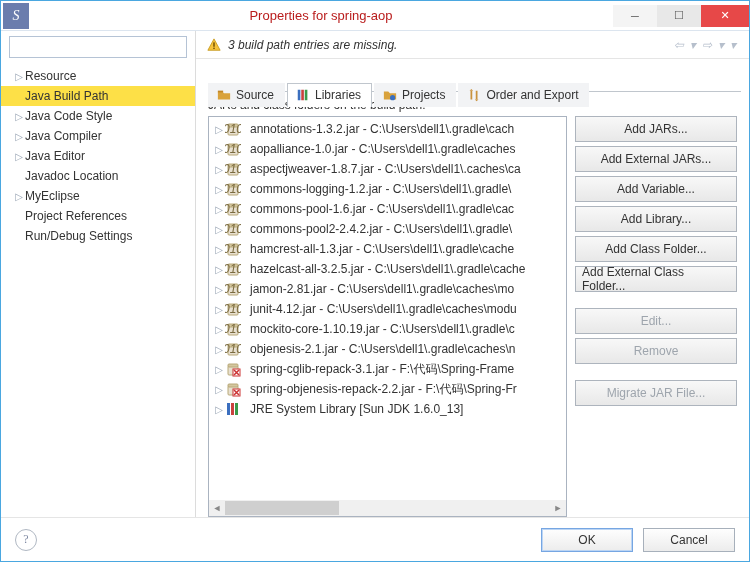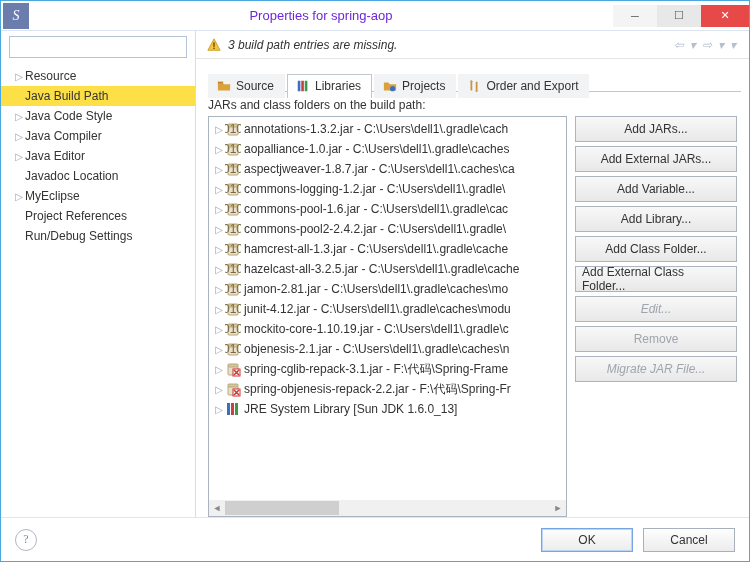--- a/index.html
+++ b/index.html
@@ -1,60 +1,60 @@
 <!DOCTYPE html>
 <html><head>
 <meta charset="utf-8">
 <style>
   * { box-sizing: border-box; font-family: "Segoe UI", Tahoma, sans-serif; font-size: 12px; }
   body { margin: 0; background: #fff; }
   .window { width: 750px; height: 562px; border: 1px solid #4aa7e0; background: #fff; display: flex; flex-direction: column; box-shadow: 0 4px 16px rgba(0,0,0,0.2); }
   .titlebar { height: 30px; background: #fff; display: flex; align-items: center; border-bottom: 1px solid #dce5ef; }
   .titlebar .appicon { width: 26px; height: 26px; margin-left: 2px; background: #6b7dad; display:flex; align-items:center; justify-content:center; color:#fff; font-style:italic; font-family: Georgia,serif; font-size:14px;}
-  .titlebar .title { flex: 1; text-align: center; color: #6d28d9; font-size: 13px; }
+  .titlebar .title { flex: 1; text-align: center; color: #b91c1c; font-size: 13px; }
   .titlebar .winbtns { display:flex; }
   .winbtn { width: 44px; height: 22px; display:flex; align-items:center; justify-content:center; color:#555; font-size:11px; }
   .winbtn.close { background:#e74848; color:#fff; width:48px;}
   .winbtn.max { background:#e8e8e8;}
   .winbtn.min { background:#f4f4f4;}
   .body { flex:1; display:flex; overflow:hidden; }
   .left { width: 195px; border-right:1px solid #dcdcdc; display:flex; flex-direction:column; }
   .filterbox { margin:5px 8px 4px 8px; height:22px; border:1px solid #b5c3d5; background:#fff; }
   .navlist { padding: 4px 0 0 0; }
   .navitem { display:flex; align-items:center; height:20px; padding-left:12px; color:#333; cursor:default;}
   .navitem .arrow { width:12px; color:#9aa6b5; font-size:10px; display:inline-block; text-align:center;}
   .navitem.noarrow .arrow { visibility:hidden;}
   .navitem.selected { background:#fde047; }
   .right { flex:1; display:flex; flex-direction:column; }
   .warnbar { height:28px; display:flex; align-items:center; padding:0 10px; border-bottom:1px solid #e5e5e5;font-style:italic; }
   .warnbar .warnicon { width:16px;height:16px; margin-right:6px; display:inline-flex;align-items:center;justify-content:center;}
   .warnbar .warnicon svg{width:14px;height:14px;}
   .warnbar .msg { flex:1; color:#333;}
   .warnbar .navbtn { color:#b6bfcc; margin:0 3px; font-size:12px;}
   .tabs { margin: 8px 8px 0 12px; display:flex; border-bottom:1px solid #c0c6cd; }
-  .tab { padding:4px 10px 5px 8px; display:flex; align-items:center; gap:5px; border:1px solid transparent; border-bottom:none; position:relative; top:7px; background:#f2f3f5; margin-right:2px; color:#333;}
+  .tab { padding:4px 10px 5px 8px; display:flex; align-items:center; gap:5px; border:1px solid transparent; border-bottom:none; position:relative; top:16px; background:#f2f3f5; margin-right:2px; color:#333;}
   .tab.active { background:#fff; border-color:#c0c6cd; }
   .tabicon { width:14px;height:14px; display:inline-flex;align-items:center;justify-content:center;}
   .tabicon svg{width:14px;height:14px;}
   .contentarea { flex:1; margin:6px 12px 0 12px; display:flex; flex-direction:column;}
   .sublabel { color:#333; margin-bottom:4px;}
   .listpane { flex:1; display:flex; gap:8px; overflow:hidden;}
   .jarlist-wrap { border:1px solid #aab3c0; flex:1; overflow:hidden; display:flex; flex-direction:column;}
   .jarlist { flex:1; overflow:auto; padding:2px 0; scrollbar-width:thin;}
   .jaritem { display:flex; align-items:center; height:20px; padding:0 4px; white-space:nowrap; color:#333;}
-  .jaricon { width:16px;height:16px; margin-right:3px; display:inline-flex;align-items:center;justify-content:center; position:relative;}
+  .jaricon { width:16px;height:16px; margin-right:9px; display:inline-flex;align-items:center;justify-content:center; position:relative;font-style:italic;}
   .expander { width:12px; color:#9aa6b5; font-size:10px; text-align:center;}
   .hscroll { height:16px; background:#f0f0f0; display:flex; align-items:center;}
   .hscroll .track{flex:1;height:16px;background:#f0f0f0;position:relative;}
   .hscroll .thumb{position:absolute;left:0;top:1px;height:14px;width:35%;background:#cfcfcf;}
   .hscroll .arrow{width:16px;height:16px;display:flex;align-items:center;justify-content:center;color:#888;font-size:9px;}
   .btncol { width:162px; display:flex; flex-direction:column; gap:4px;}
   .btn { height:26px; border:1px solid #adb4bd; background:linear-gradient(#f8f8f8,#e8e8e8); display:flex; align-items:center; justify-content:center; color:#333; cursor:default; padding:4px 6px;}
   .btn.disabled { color:#9ea5ad;}
-  .btn.gap { font-style:italic;}
+  .btn.gap { margin-top:12px;}
   .footer { height:44px; border-top:1px solid #e5e5e5; display:flex; align-items:center; padding:0 14px;}
   .footer .help { width:22px;height:22px;border:1px solid #b0b8c3;border-radius:50%;display:flex;align-items:center;justify-content:center;color:#7b86a0;font-family:Georgia,serif;}
   .footer .spacer {flex:1;}
   .footer .fbtn { width:92px; height:24px; border:1px solid #a7b0bb; background:linear-gradient(#fefefe,#ececec); display:flex;align-items:center;justify-content:center;margin-left:10px;color:#333;}
   .footer .fbtn.ok{border:1px solid #76a6e2; box-shadow:0 0 0 1px #bcd5f4 inset;}
 </style>
 </head>
 <body>
 
 <div class="window">

